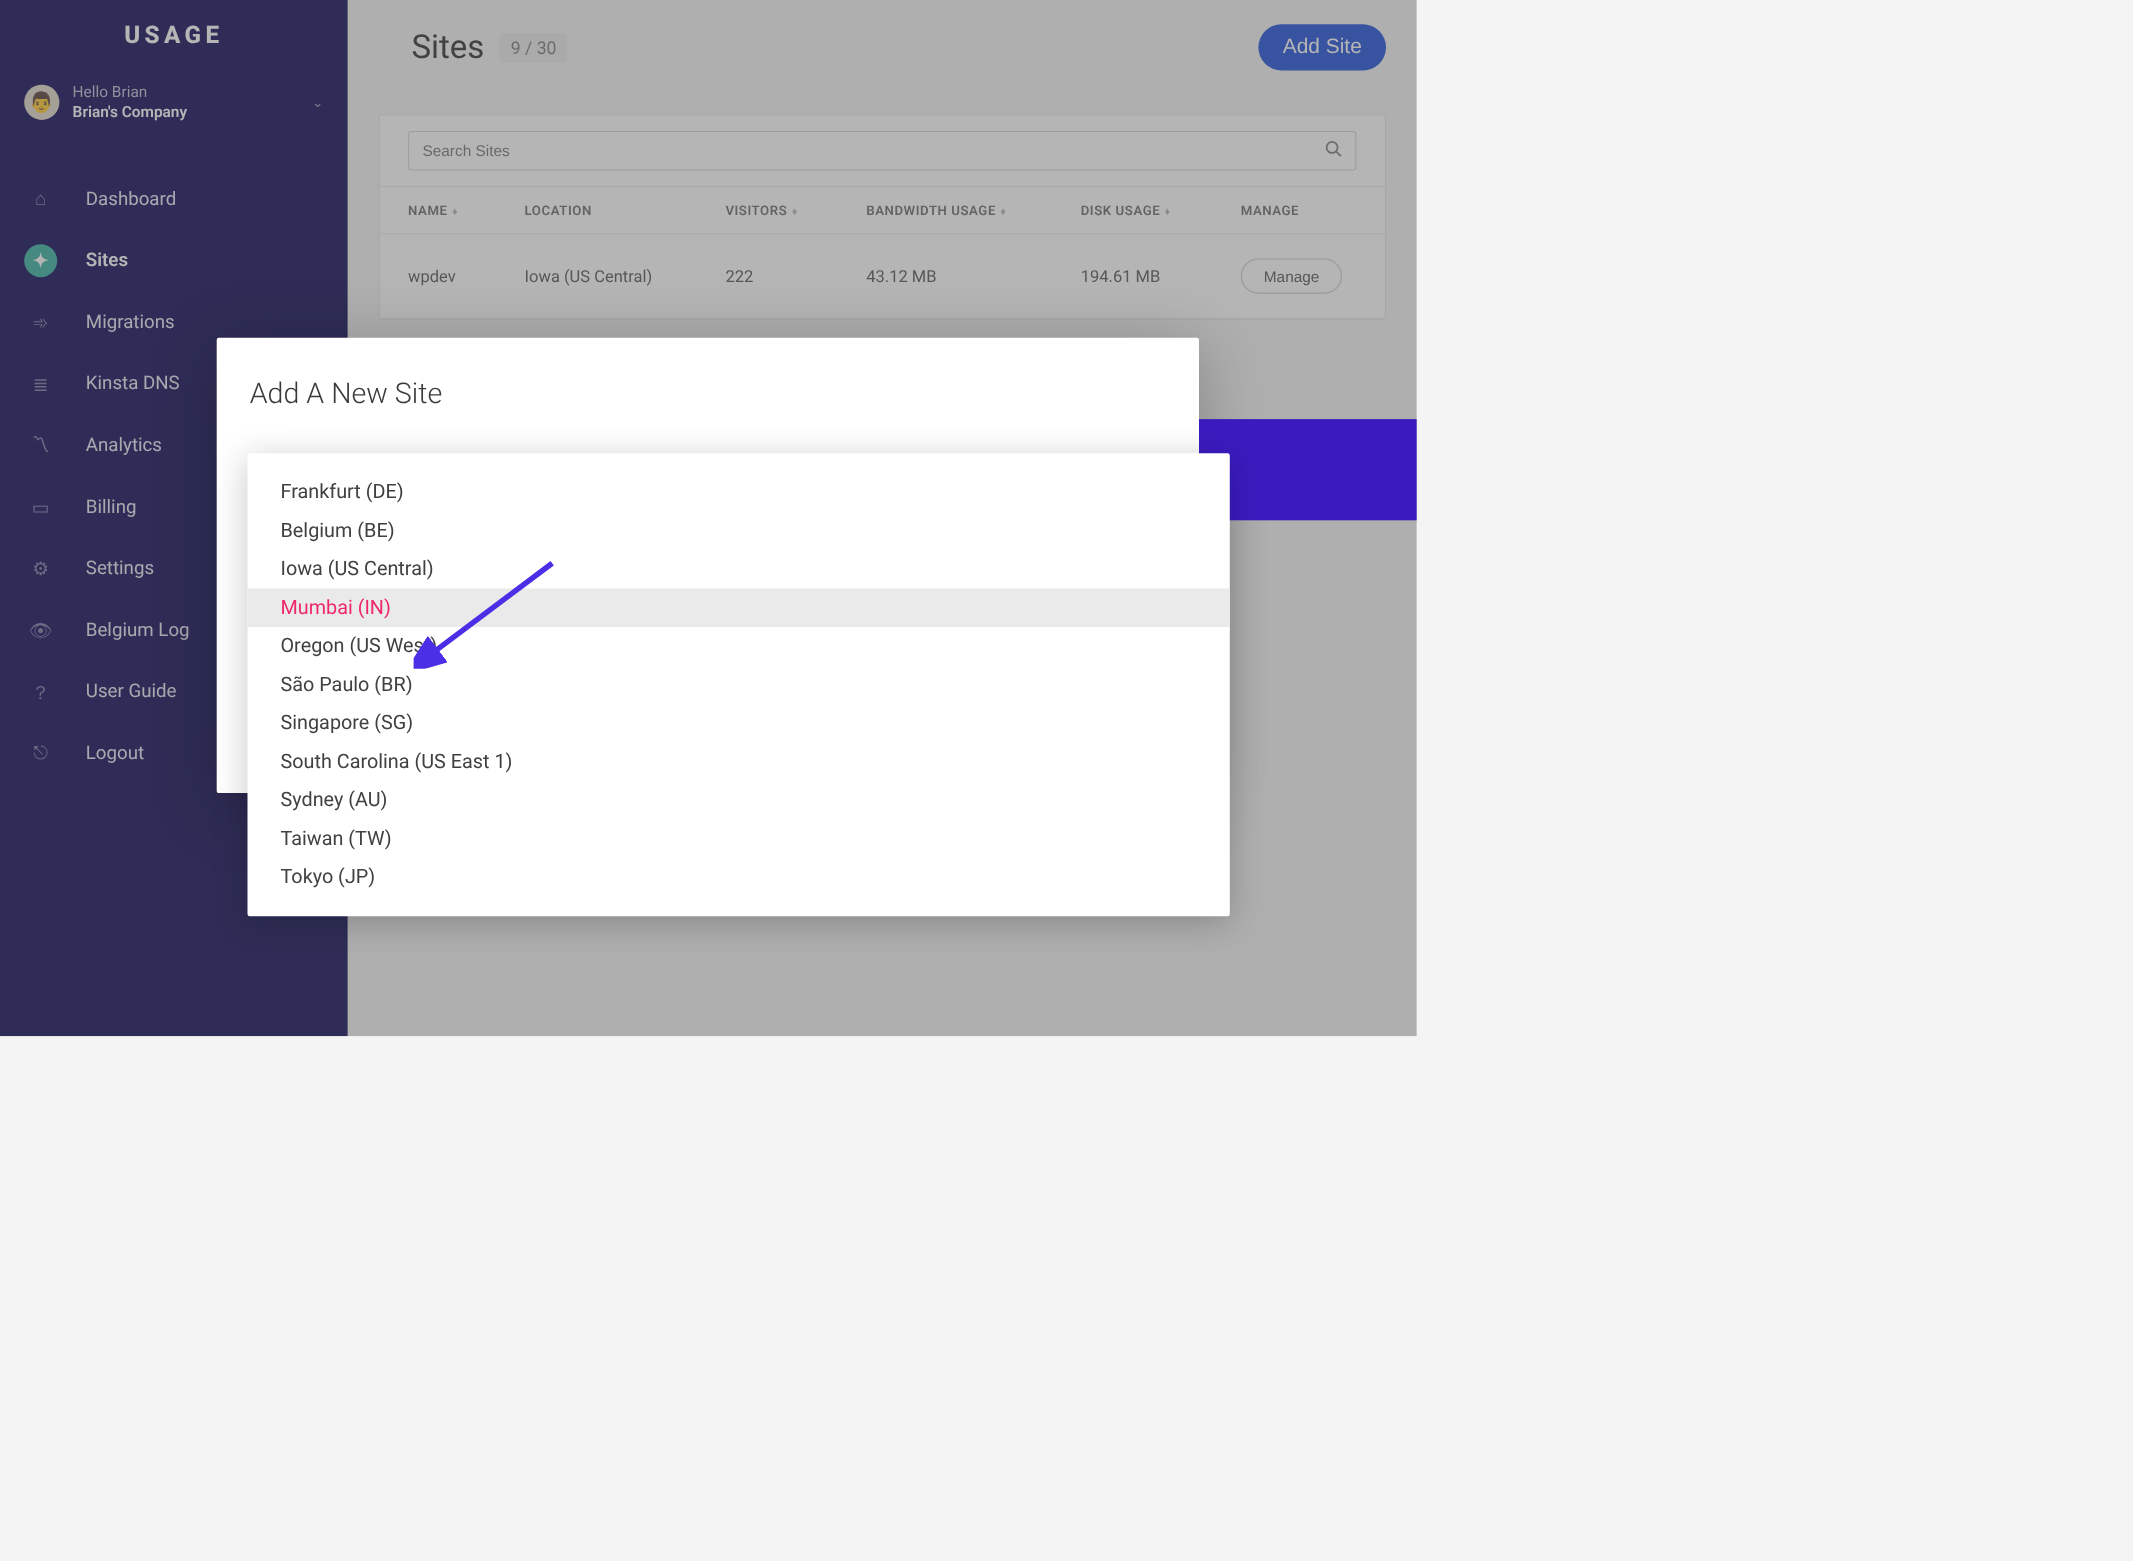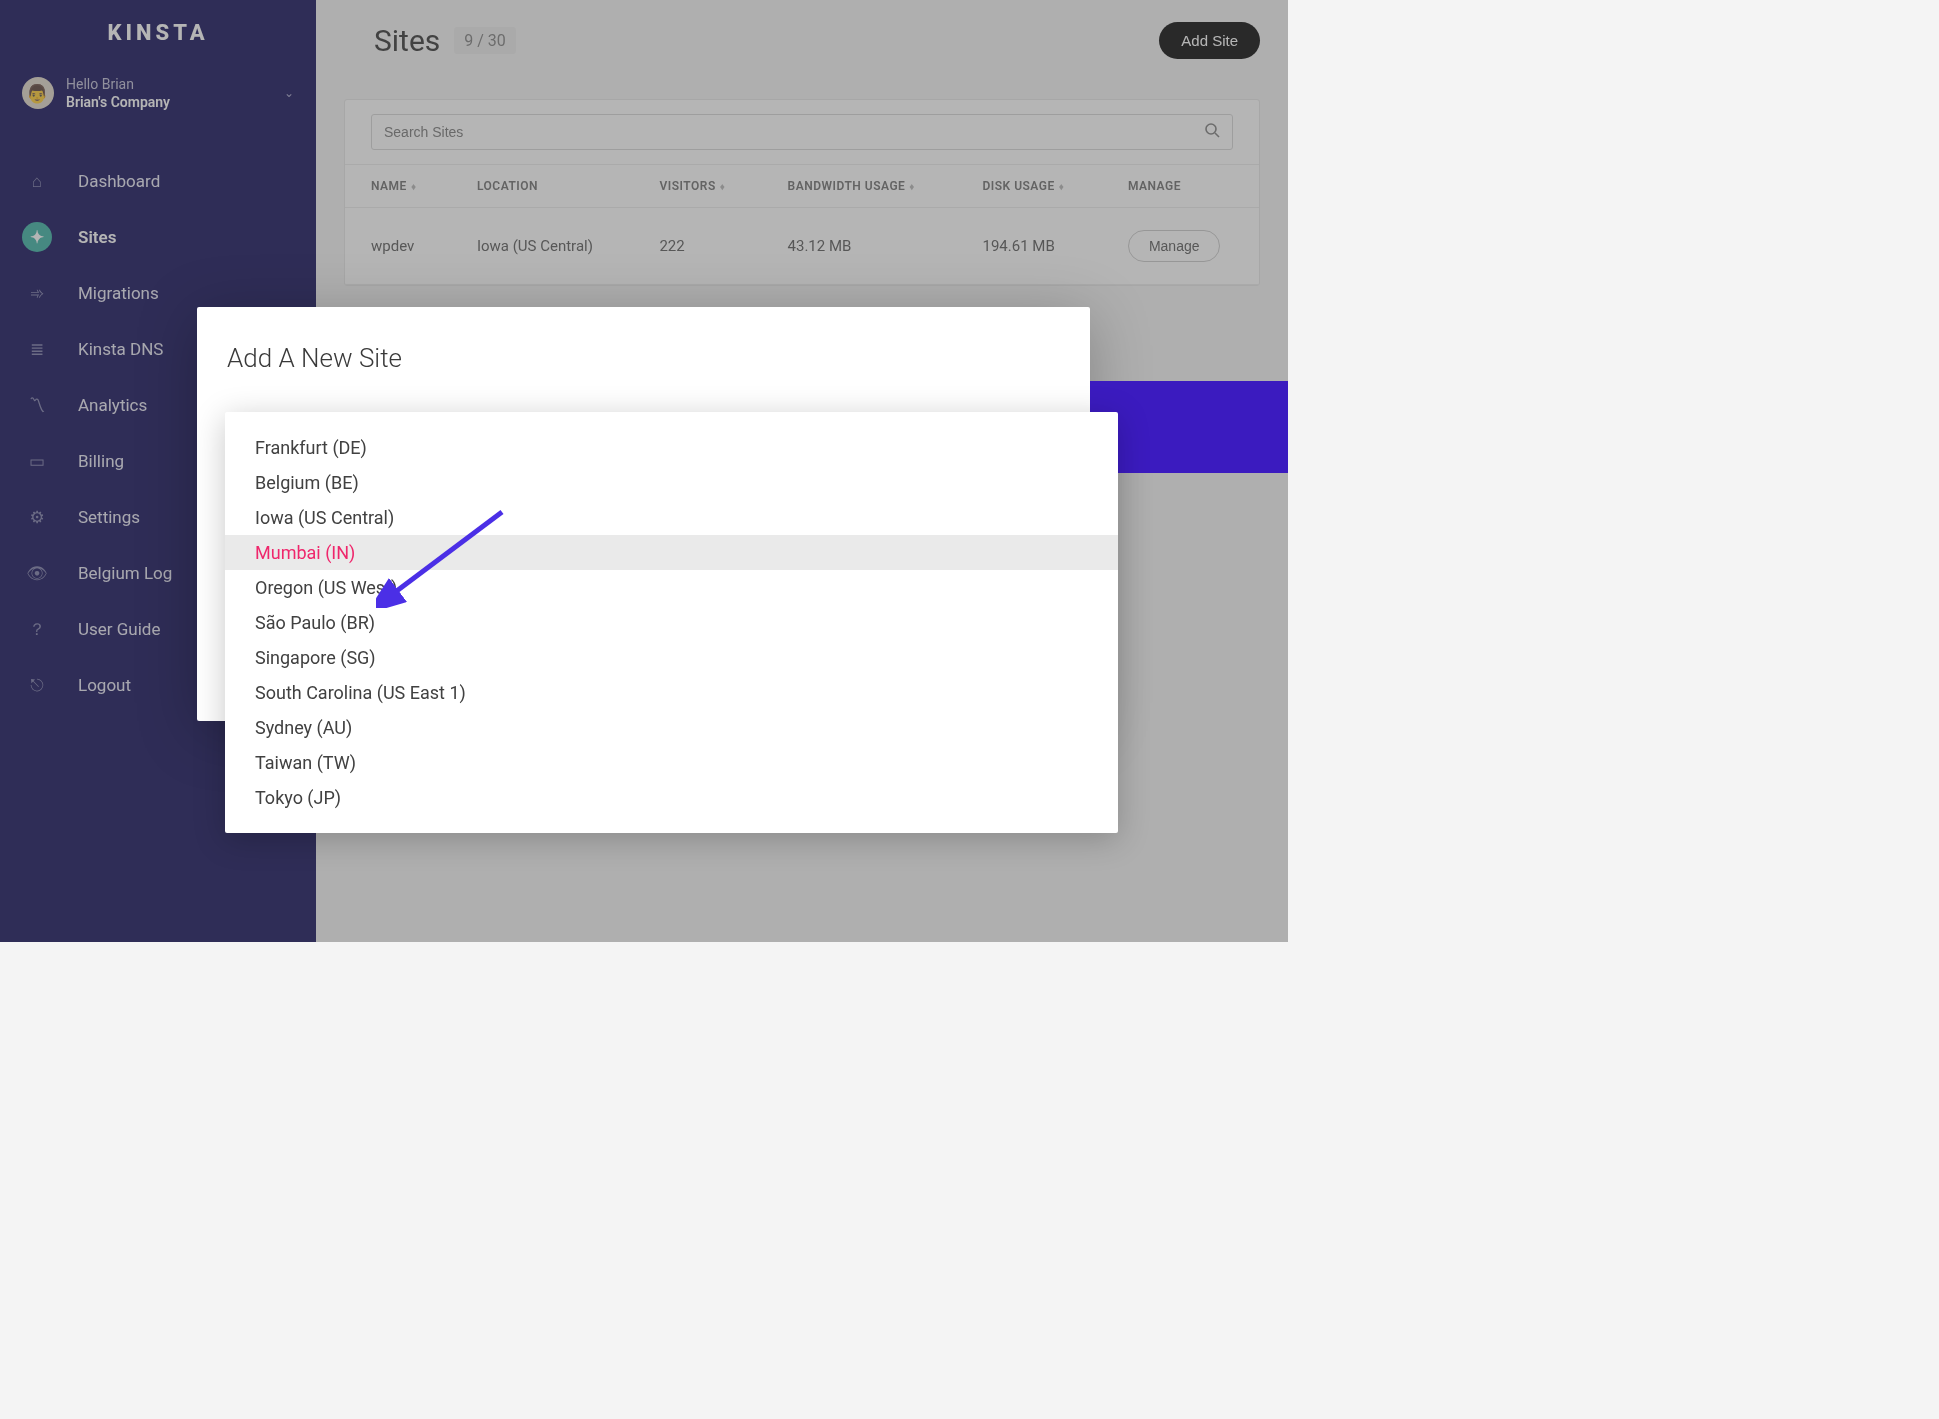--- a/index.html
+++ b/index.html
@@ -83,25 +83,25 @@
     .count-badge {
       margin-left: 14px;
       font-size: 16px;
       color: #7b7b7b;
       background: #ececec;
       padding: 4px 10px;
       border-radius: 3px;
     }
     .add-site-btn {
       margin-left: auto;
-      background: #000000;
+      background: #1d4ed8;
       color: #fff;
       padding: 10px 22px;
       border-radius: 22px;
-      font-size: 15px;
+      font-size: 19px;
       border: none;
       cursor: pointer;
     }
     .card {
       background: #fff;
       border: 1px solid #e5e5e5;
       border-radius: 3px;
       margin-top: 30px;
     }
     .search-wrap {
@@ -208,21 +208,21 @@
       left: 376px;
       top: 508px;
       z-index: 6;
       pointer-events: none;
     }
   </style>
 </head>
 <body>
 
 <div class="sidebar">
-  <div class="logo">KINSTA</div>
+  <div class="logo">USAGE</div>
   <div class="user-block">
     <div class="avatar">👨</div>
     <div class="user-text">
       <div class="user-hello">Hello Brian</div>
       <div class="user-company">Brian's Company</div>
     </div>
     <span class="chevron">⌄</span>
   </div>
   <div class="nav">
     <div class="nav-item">

